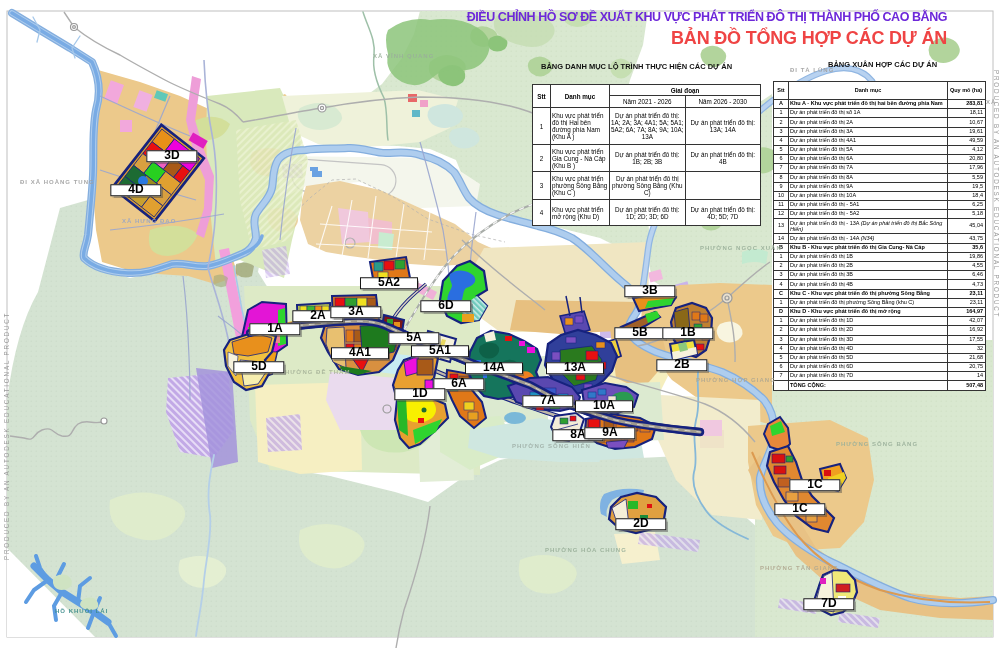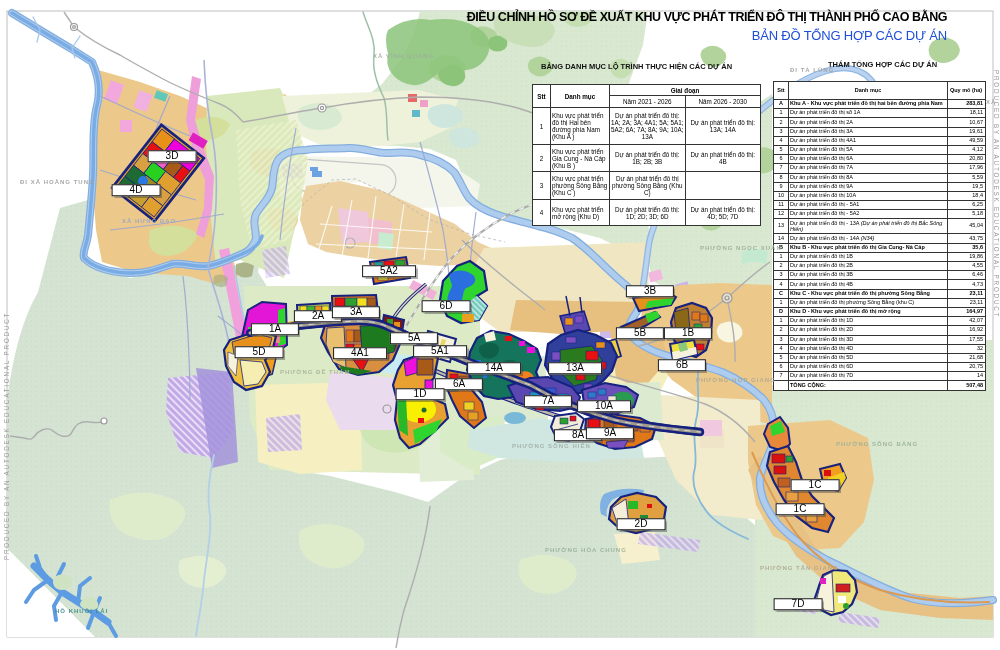--- a/index.html
+++ b/index.html
@@ -1,21 +1,21 @@
 <!DOCTYPE html>
 <html><head>
 <meta charset="utf-8">
 <style>
 html,body{margin:0;padding:0}
 body{width:1000px;height:650px;position:relative;font-family:"Liberation Sans",sans-serif;background:#fff;overflow:hidden}
 #map{position:absolute;left:0;top:0}
-.zl{position:absolute;background:#fff;border:1px solid #161616;font-weight:normal;font-size:10px;line-height:9.5px;text-align:center;color:#000;box-shadow:1.5px 1.5px 1px rgba(60,60,60,.4);padding:0 17px;white-space:nowrap}
+.zl{position:absolute;background:#fff;border:1px solid #161616;font-weight:bold;font-size:12px;line-height:9.5px;text-align:center;color:#000;box-shadow:1.5px 1.5px 1px rgba(60,60,60,.4);padding:0 17px;white-space:nowrap}
 .pn{position:absolute;color:#9ab09a;font-size:6px;letter-spacing:1px;white-space:nowrap;font-weight:bold;opacity:.9}
-.t1{position:absolute;top:10px;right:53px;font-size:12.5px;font-weight:bold;color:#000000;letter-spacing:-.45px;white-space:nowrap}
-.t2{position:absolute;top:28px;right:53px;font-size:13px;font-weight:normal;color:#1d4ed8;letter-spacing:-.2px;white-space:nowrap}
+.t1{position:absolute;top:10px;right:53px;font-size:12.5px;font-weight:bold;color:#6d28d9;letter-spacing:-.45px;white-space:nowrap}
+.t2{position:absolute;top:28px;right:53px;font-size:18px;font-weight:bold;color:#ef4444;letter-spacing:-.2px;white-space:nowrap}
 .tt{position:absolute;font-size:7.5px;font-weight:bold;color:#111;white-space:nowrap}
 table{border-collapse:collapse;table-layout:fixed}
 td,th{border:0.5px solid #333;margin:0;padding:0 1px;overflow:hidden}
 #tleft{position:absolute;left:532px;top:84px;width:229px;height:142px;background:#fff;font-size:6.3px;line-height:7px}
 #tleft td{text-align:center;vertical-align:middle}
 #tright{position:absolute;left:773px;top:81px;width:205px;background:#fff;font-size:5.5px;line-height:7.9px}
 #tright td{white-space:nowrap;vertical-align:middle;height:8.2px}
 #tright td:first-child{text-align:center}
 #tright td:last-child{text-align:right;padding-right:2px}
 #tright tr.b td{font-weight:bold}
@@ -665,21 +665,21 @@
       </tr>
 <tr style="height:26px">
         <td>4</td>
         <td style="text-align:left">Khu vực phát triển mở rộng (Khu D)</td>
         <td>Dự án phát triển đô thị: 1D; 2D; 3D; 6D</td>
         <td>Dự án phát triển đô thị: 4D; 5D; 7D</td>
       </tr>
 </tbody>
   </table>
 
-<div class="tt" style="left:828px;top:60px">THÁM TỔNG HỢP CÁC DỰ ÁN</div>
+<div class="tt" style="left:828px;top:60px">BẢNG XUÂN HỢP CÁC DỰ ÁN</div>
 
 <table id="tright">
 <tbody>
       <tr style="height:18px">
         <td style="width:12px;font-weight:bold;text-align:center">Stt</td>
         <td style="width:156px;font-weight:bold;text-align:center">Danh mục</td>
         <td style="width:34px;font-weight:bold;text-align:center;white-space:normal;line-height:6.5px">Quy mô (ha)</td>
       </tr>
 <tr class="b">
         <td>A</td>
@@ -868,31 +868,31 @@
 <div class="zl" style="left:172px;top:156px;transform:translate(-50%,-50%)">3D</div>
 
 <div class="zl" style="left:136px;top:190px;transform:translate(-50%,-50%)">4D</div>
 
 <div class="zl" style="left:275px;top:329px;transform:translate(-50%,-50%)">1A</div>
 
 <div class="zl" style="left:318px;top:316px;transform:translate(-50%,-50%)">2A</div>
 
 <div class="zl" style="left:356px;top:312px;transform:translate(-50%,-50%)">3A</div>
 
-<div class="zl" style="left:389px;top:271px;transform:translate(-50%,-50%)">5A2</div>
+<div class="zl" style="left:389px;top:283px;transform:translate(-50%,-50%)">5A2</div>
 
 <div class="zl" style="left:446px;top:306px;transform:translate(-50%,-50%)">6D</div>
 
 <div class="zl" style="left:414px;top:338px;transform:translate(-50%,-50%)">5A</div>
 
 <div class="zl" style="left:440px;top:351px;transform:translate(-50%,-50%)">5A1</div>
 
 <div class="zl" style="left:360px;top:353px;transform:translate(-50%,-50%)">4A1</div>
 
-<div class="zl" style="left:259px;top:352px;transform:translate(-50%,-50%)">5D</div>
+<div class="zl" style="left:259px;top:367px;transform:translate(-50%,-50%)">5D</div>
 
 <div class="zl" style="left:459px;top:384px;transform:translate(-50%,-50%)">6A</div>
 
 <div class="zl" style="left:420px;top:394px;transform:translate(-50%,-50%)">1D</div>
 
 <div class="zl" style="left:494px;top:368px;transform:translate(-50%,-50%)">14A</div>
 
 <div class="zl" style="left:575px;top:368px;transform:translate(-50%,-50%)">13A</div>
 
 <div class="zl" style="left:548px;top:401px;transform:translate(-50%,-50%)">7A</div>
@@ -902,21 +902,21 @@
 <div class="zl" style="left:578px;top:435px;transform:translate(-50%,-50%)">8A</div>
 
 <div class="zl" style="left:610px;top:433px;transform:translate(-50%,-50%)">9A</div>
 
 <div class="zl" style="left:650px;top:291px;transform:translate(-50%,-50%)">3B</div>
 
 <div class="zl" style="left:640px;top:333px;transform:translate(-50%,-50%)">5B</div>
 
 <div class="zl" style="left:688px;top:333px;transform:translate(-50%,-50%)">1B</div>
 
-<div class="zl" style="left:682px;top:365px;transform:translate(-50%,-50%)">6B</div>
+<div class="zl" style="left:682px;top:365px;transform:translate(-50%,-50%)">2B</div>
 
 <div class="zl" style="left:641px;top:524px;transform:translate(-50%,-50%)">2D</div>
 
 <div class="zl" style="left:815px;top:485px;transform:translate(-50%,-50%)">1C</div>
 
 <div class="zl" style="left:800px;top:509px;transform:translate(-50%,-50%)">1C</div>
 
-<div class="zl" style="left:798px;top:604px;transform:translate(-50%,-50%)">7D</div>
+<div class="zl" style="left:829px;top:604px;transform:translate(-50%,-50%)">7D</div>
 
 </body></html>

